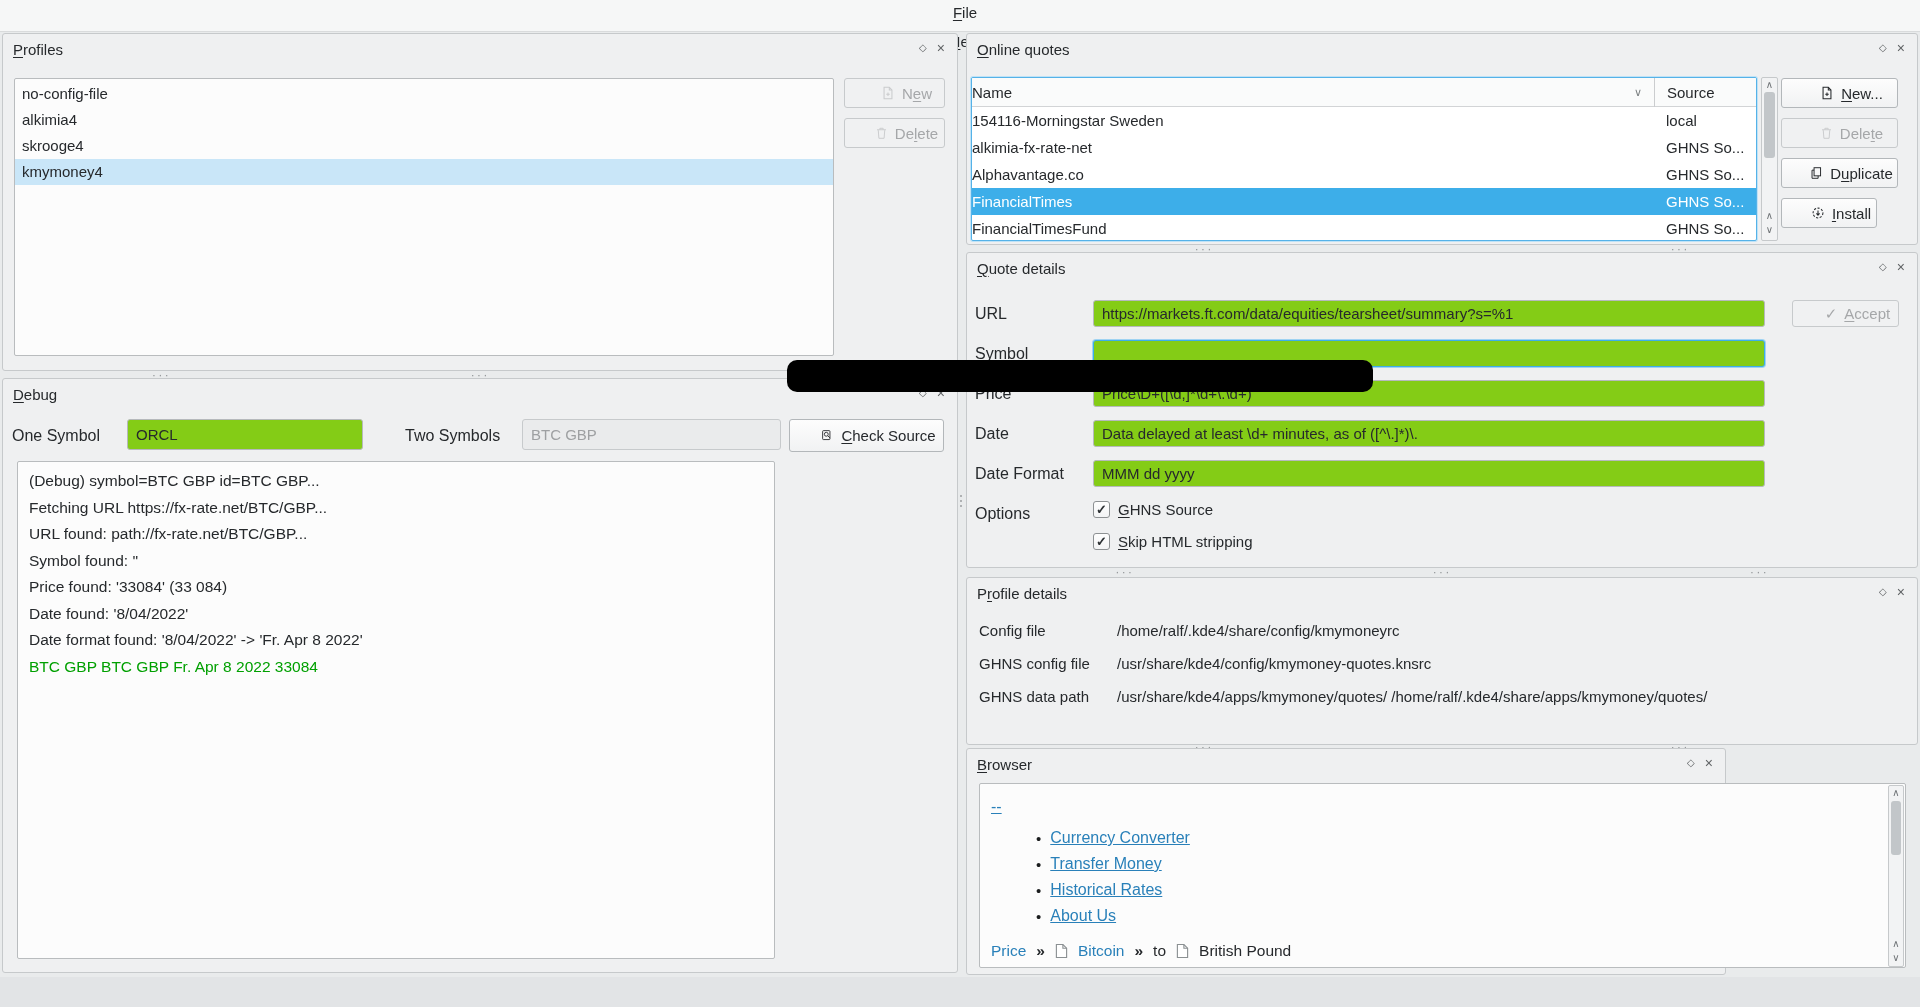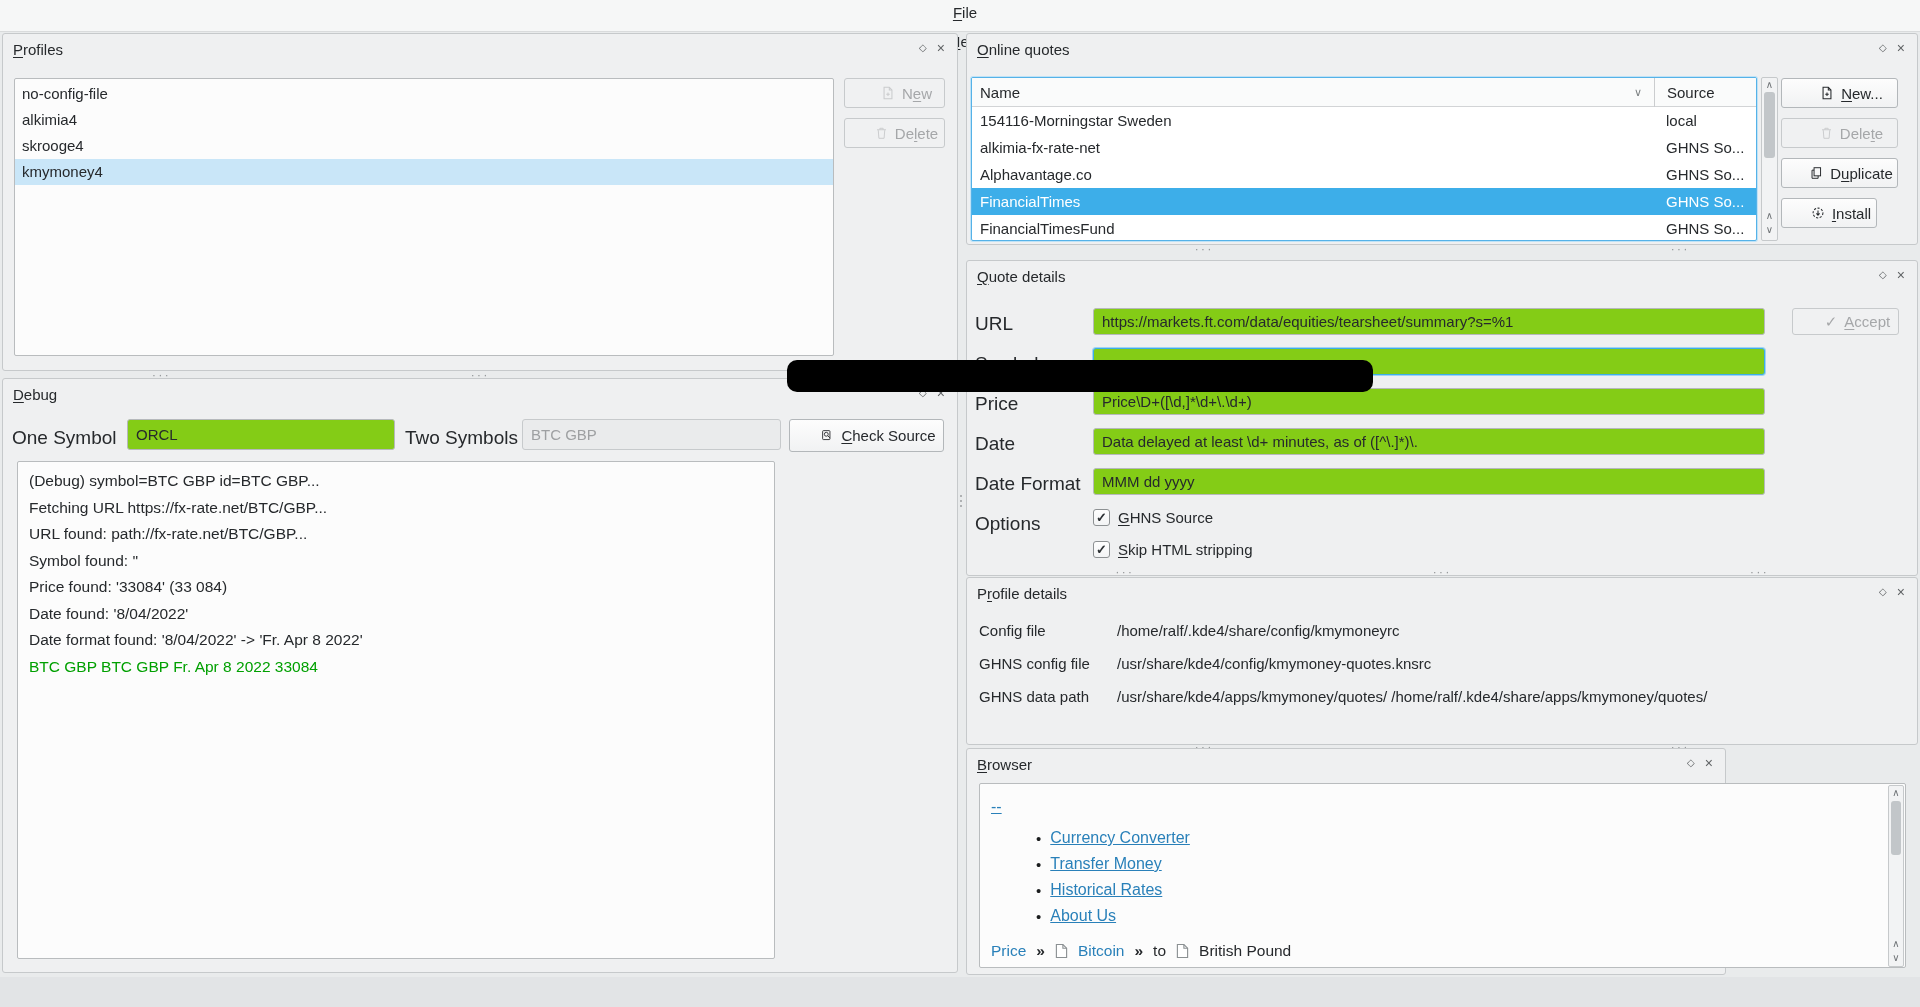--- a/index.html
+++ b/index.html
@@ -44,21 +44,21 @@
 
   .field {
     position:absolute; height:27px; font-size:15px; color:#26292c;
     background:#84cc16; border:1px solid #b6b9bc; border-radius:3px;
     padding:0 8px; font-family:"Liberation Sans", sans-serif;
   }
   .field:disabled { background:#eaebec; border-color:#c7cacc; color:#9ea0a2; }
   .field::placeholder { color:#9ea0a2; opacity:1; }
   .field.focused { border-color:#3daee9; box-shadow:0 0 0 1px #9fd3f2; }
 
-  .form-label { position:absolute; font-size:19px; color:#26292c; white-space:nowrap; }
+  .form-label { position:absolute; font-size:16px; color:#26292c; white-space:nowrap; }
 
   .whitebox { position:absolute; background:#fcfcfc; border:1px solid #b9bcbe; border-radius:2px; }
 
   
   .checkbox-row { position:absolute; display:flex; align-items:center; gap:8px; font-size:15px; }
   .checkbox-box {
     width:17px; height:17px; border:1px solid #8d9193; border-radius:3px;
     background:linear-gradient(to bottom,#fefefe,#f3f4f5);
     display:flex; align-items:center; justify-content:center;
     font-size:13px; font-weight:bold; color:#2d3134;
@@ -73,21 +73,21 @@
     position:absolute; background:#ffffff; overflow:hidden;
     border:1px solid #55b2e8; border-radius:2px; box-shadow:0 0 0 1px #bfe2f6;
     font-size:15px;
   }
   .qhead {
     display:flex; height:29px; align-items:center;
     background:#fafbfb; border-bottom:1px solid #d2d4d6; position:relative;
   }
   .qrow { display:flex; height:27px; align-items:center; }
   .qrow.selected { background:#3daee9; color:#ffffff; }
-  .cell-name { width:682px; padding-left:8px; white-space:nowrap; overflow:hidden; }
+  .cell-name { width:682px; white-space:nowrap; overflow:hidden; }
   .cell-source { flex:1; padding-left:12px; white-space:nowrap; overflow:hidden; }
   .qhead .cell-source { border-left:1px solid #cbcdcf; height:29px; display:flex; align-items:center; }
   .combo-arrow { position:absolute; left:662px; top:8px; font-size:11px; color:#7c8082; }
 
   
   .sbar {
     position:absolute; background:#f2f3f4; border:1px solid #c6c9cb; border-radius:2px;
     color:#6f7376; font-size:10px;
   }
   .sbar .arrow { position:absolute; left:0; width:100%; text-align:center; line-height:12px; }
@@ -169,21 +169,21 @@
       <span>···</span>
     </div>
 
   <div class="panel" style="left:2px;top:378px;width:956px;height:595px;">
     <div class="panel-title"><span></span><span class="u">D</span><span>ebug</span></div>
     <div class="panel-ctrl">
       <span class="float-glyph">◇</span>
       <span class="close-glyph">×</span>
     </div>
     <div class="form-label" style="left:9px;top:48px;">One Symbol</div>
-    <input class="field" style="left: 124px; top: 40px; width: 268px; height: 31px;" value="ORCL">
+    <input class="field" style="left: 124px; top: 40px; width: 236px; height: 31px;" value="ORCL">
     <div class="form-label" style="left:402px;top:48px;">Two Symbols</div>
     <input class="field" style="left: 519px; top: 40px; width: 259px; height: 31px;" disabled="" placeholder="BTC GBP">
     <div class="btn" style="left:786px;top:40px;width:155px;height:33px;">
       <span>
           <svg width="13" height="13" viewBox="0 0 16 16">
             <rect x="2" y="2" width="9" height="11" rx="1" fill="none" stroke="currentColor" stroke-width="1.1"></rect>
             <circle cx="6.5" cy="6.5" r="2.4" fill="none" stroke="currentColor" stroke-width="1.1"></circle>
             <path d="M8.3 8.3 11 11" stroke="currentColor" stroke-width="1.1"></path>
           </svg>
         </span>
@@ -281,21 +281,21 @@
         </span>
       <span><span></span><span class="u">I</span><span>nstall</span></span>
     </div>
   </div>
 
   <div class="splitter-h" style="left:966px;top:245px;width:952px;">
       <span>···</span>
       <span>···</span>
     </div>
 
-  <div class="panel" style="left:966px;top:252px;width:952px;height:316px;margin-top:8px;">
+  <div class="panel" style="left:966px;top:252px;width:952px;height:316px;">
     <div class="panel-title"><span></span><span class="u">Q</span><span>uote details</span></div>
     <div class="panel-ctrl">
       <span class="float-glyph">◇</span>
       <span class="close-glyph">×</span>
     </div>
 
     <div class="form-label" style="left:8px;top:52px;">URL</div>
     <input class="field" style="left: 126px; top: 47px; width: 672px;" value="https://markets.ft.com/data/equities/tearsheet/summary?s=%1">
 
     <div class="form-label" style="left:8px;top:92px;">Symbol</div>

